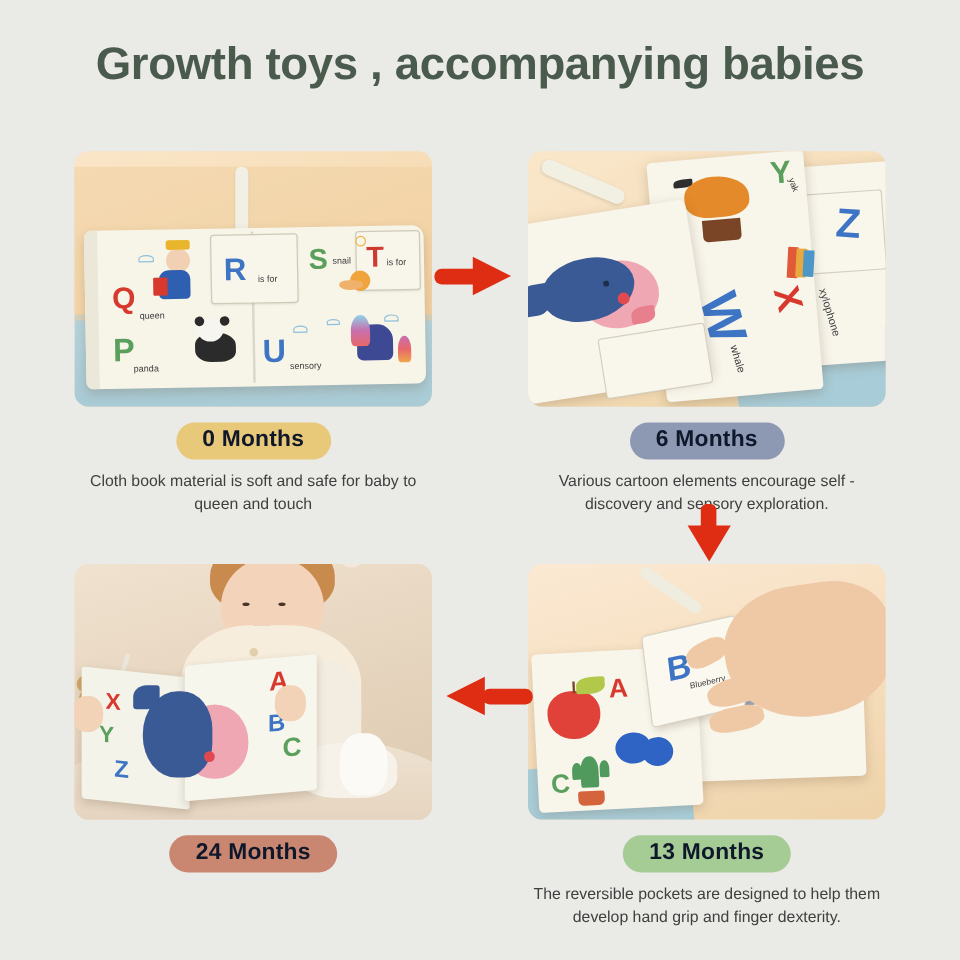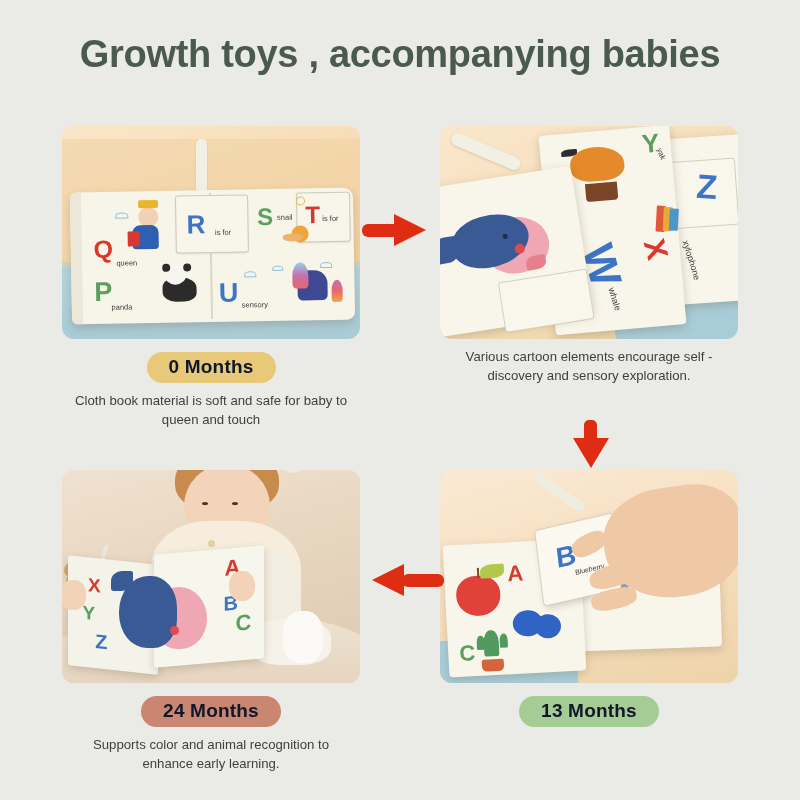--- a/index.html
+++ b/index.html
@@ -302,20 +302,23 @@
       <div class="whale-belly" style="left:36%;top:28%;width:66px;height:56px;"></div>
       <div class="whale-body" style="left:16%;top:24%;width:78px;height:52px;"></div>
       <div class="whale-tail" style="left:4%;top:34%;width:26px;height:26px;"></div>
       <div class="whale-eye" style="left:50%;top:38%;width:5px;height:5px;"></div>
       <div class="whale-dot" style="left:56%;top:46%;width:10px;height:10px;"></div>
       <div style="position:absolute;left:62%;top:56%;width:20px;height:14px;background:#e87f8d;border-radius:50% 12% 50% 12%;"></div>
       <div class="p2-pocket" style="left:42%;top:70%;width:58%;height:34%;"></div>
     </div>
   </div>
 
+  <div class="badge-row">
+    <span class="badge" style="background:#8d98b3;">6 Months</span>
+  </div>
   <div class="caption">Various cartoon elements encourage self - discovery and sensory exploration.</div>
 </div>
 
 <div class="card bl">
   <div class="photo">
     <div class="p3-bg"></div>
     <div class="p3-rug"></div>
     <div class="p3-bear"></div>
 
     <div class="p3-hair"></div>
@@ -349,21 +352,20 @@
       <div class="whale-tail" style="left:22%;top:12%;width:22px;height:20px;"></div>
       <div class="whale-dot" style="left:52%;top:60%;width:9px;height:9px;"></div>
       <div class="p3-hand" style="left:-4%;top:20%;"></div>
       <div class="p3-hand" style="left:82%;top:12%;"></div>
     </div>
   </div>
 
   <div class="badge-row">
     <span class="badge" style="background:#c98670;">24 Months</span>
   </div>
-  <div class="caption">Supports color and animal recognition to enhance early learning.</div>
 </div>
 
 <div class="card br">
   <div class="photo">
     <div class="p4-bg"></div>
     <div class="p4-blue"></div>
     <div class="p4-strap"></div>
 
     <div class="p4-page p4-pgR">
       <div class="elephant" style="left:22%;top:26%;width:34px;height:30px;"></div>
@@ -395,20 +397,21 @@
 
     <div class="p4-hand"></div>
     <div class="p4-finger" style="right:32%;top:44%;width:54px;height:22px;transform:rotate(-16deg);"></div>
     <div class="p4-finger" style="right:34%;top:56%;width:46px;height:20px;transform:rotate(-12deg);"></div>
     <div class="p4-finger" style="right:44%;top:30%;width:36px;height:20px;transform:rotate(-28deg);"></div>
   </div>
 
   <div class="badge-row">
     <span class="badge" style="background:#a6cc95;">13 Months</span>
   </div>
+  <div class="caption">The reversible pockets are designed to help them develop hand grip and finger dexterity.</div>
 </div>
 
 <div class="arrow arrow-right">
   <div class="shaft"></div>
   <div class="head"></div>
 </div>
 <div class="arrow arrow-down">
   <div class="shaft"></div>
   <div class="head"></div>
 </div>

